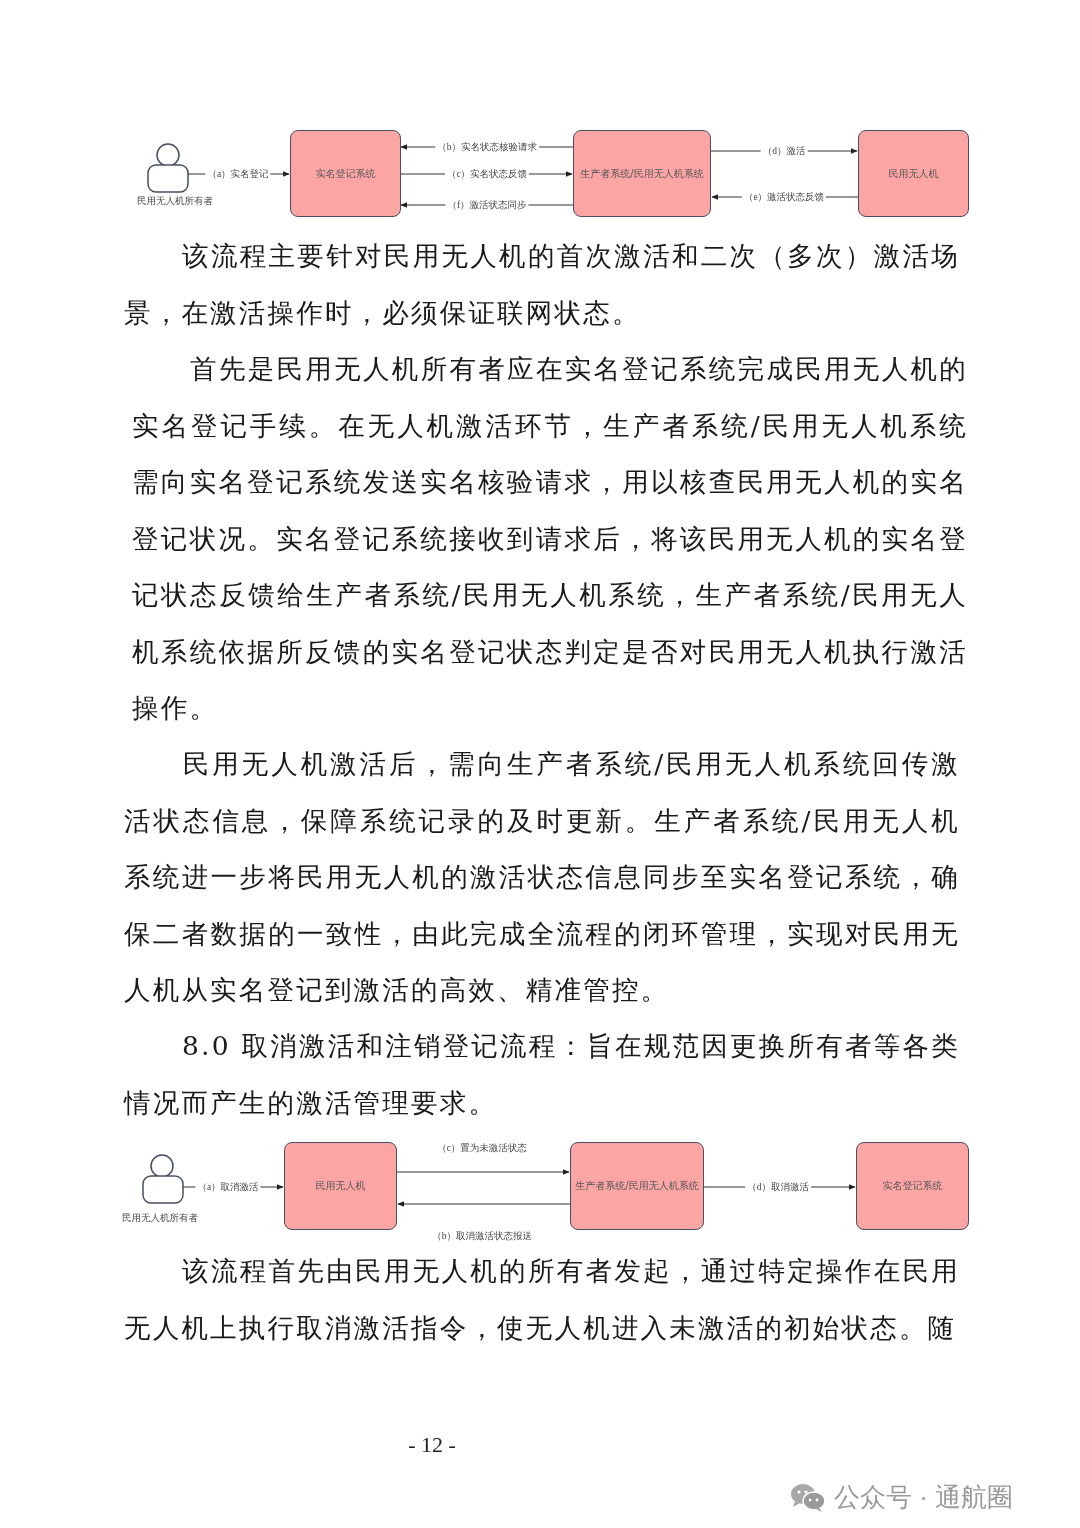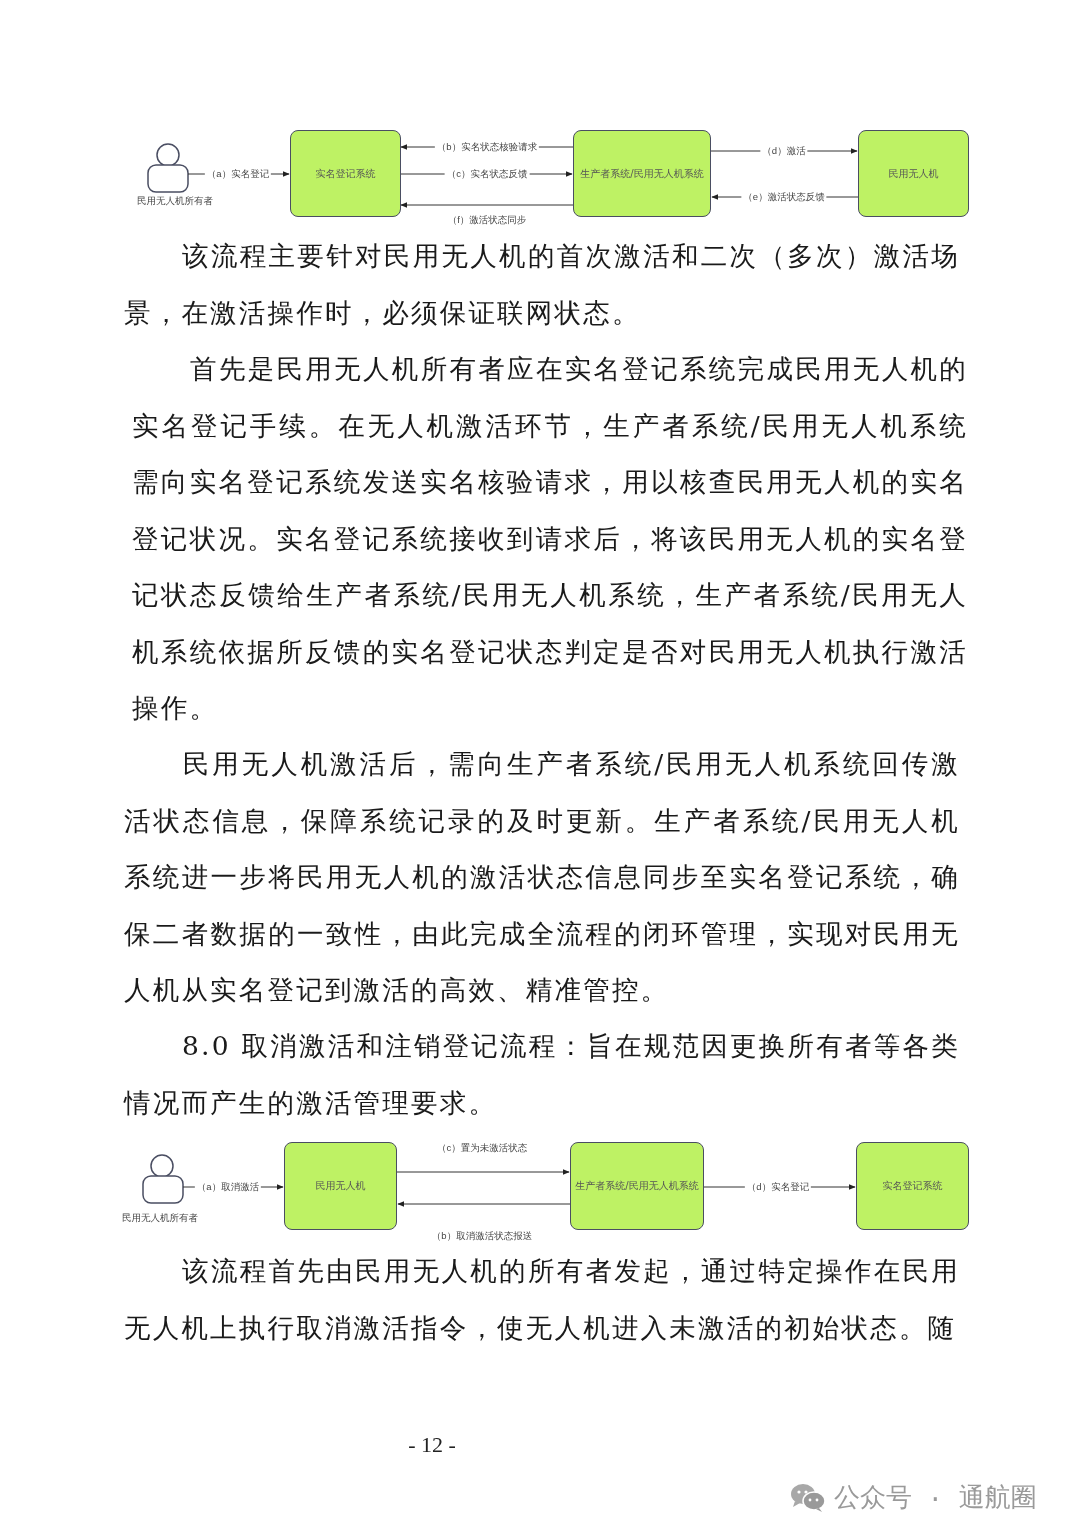--- a/index.html
+++ b/index.html
@@ -1,34 +1,34 @@
 <!DOCTYPE html>
 <html><head>
   <meta charset="utf-8">
   <style>
     html, body { margin: 0; padding: 0; background: #ffffff; }
     body { width: 1080px; height: 1528px; position: relative; overflow: hidden;
            font-family: "DejaVu Serif", "Liberation Serif", serif; color: #1a1a1a; }
-    .box { position: absolute; border: 1.5px solid #4a4e62; border-radius: 8px; background: #bef264;
+    .box { position: absolute; border: 1.5px solid #4a4e62; border-radius: 8px; background: #fca5a5;
            display: flex; align-items: center; justify-content: center; box-sizing: border-box;
            font-size: 10px; color: #555; font-family: "DejaVu Sans", "Liberation Sans", sans-serif; }
     .edge-label { position: absolute; font-size: 9.5px; color: #444; background: #fff; padding: 0 2px;
                   white-space: nowrap; transform: translate(-50%, -50%);
-                  font-family: Liberation Sans, sans-serif; }
+                  font-family: Liberation Serif, serif; }
     .actor-label { position: absolute; font-size: 9.5px; color: #444; white-space: nowrap;
                    font-family: "DejaVu Sans", "Liberation Sans", sans-serif; }
     .para { position: absolute; left: 124px; width: 836px; font-size: 26.5px; line-height: 56.5px;
             letter-spacing: 2.2px; text-align: justify; margin: 0; }
     .para .indent { display: inline-block; width: 58px; }
     svg.diagram { position: absolute; left: 0; overflow: visible; }
     .page-num { position: absolute; left: 0; width: 864px; top: 1432px; text-align: center;
                 font-size: 22px; font-family: "Liberation Serif", serif; color: #222; }
     .watermark { position: absolute; left: 790px; top: 1480px; display: flex; align-items: center;
                  gap: 8px; color: #9a9a9a; font-size: 26px;
-                 font-family: Liberation Mono, monospace; }
+                 font-family: Liberation Sans, sans-serif; }
   </style>
 </head>
 <body>
 
 <div>
   <svg class="diagram" width="1080" height="240" style="top:0">
     <defs>
       <marker id="arr" viewBox="0 0 10 10" refX="9" refY="5" markerWidth="7" markerHeight="7" orient="auto-start-reverse">
         <path d="M0,1 L10,5 L0,9 z" fill="#222"></path>
       </marker>
@@ -60,21 +60,21 @@
   <div class="box" style="left:573px; top:130px; width:138px; height:87px;">
     <span>生产者系统/民用无人机系统</span>
   </div>
   <div class="box" style="left:858px; top:130px; width:111px; height:87px;">
     <span>民用无人机</span>
   </div>
 
   <div class="edge-label" style="left:238px; top:174px;">（a）实名登记</div>
   <div class="edge-label" style="left:487px; top:147px;">（b）实名状态核验请求</div>
   <div class="edge-label" style="left:487px; top:174px;">（c）实名状态反馈</div>
-  <div class="edge-label" style="left:487px; top:220px;">（f）激活状态同步</div>
+  <div class="edge-label" style="left:487px; top:205px;">（f）激活状态同步</div>
   <div class="edge-label" style="left:784px; top:151px;">（d）激活</div>
   <div class="edge-label" style="left:784px; top:197px;">（e）激活状态反馈</div>
 </div>
 
 <p class="para" style="top:228px;"><span class="indent"></span><span>该流程主要针对民用无人机的首次激活和二次（多次）激活场景，在激活操作时，必须保证联网状态。</span></p>
 <p class="para" style="top:341px;margin-left:8px;"><span class="indent"></span><span>首先是民用无人机所有者应在实名登记系统完成民用无人机的实名登记手续。在无人机激活环节，生产者系统/民用无人机系统需向实名登记系统发送实名核验请求，用以核查民用无人机的实名登记状况。实名登记系统接收到请求后，将该民用无人机的实名登记状态反馈给生产者系统/民用无人机系统，生产者系统/民用无人机系统依据所反馈的实名登记状态判定是否对民用无人机执行激活操作。</span></p>
 <p class="para" style="top:736px;"><span class="indent"></span><span>民用无人机激活后，需向生产者系统/民用无人机系统回传激活状态信息，保障系统记录的及时更新。生产者系统/民用无人机系统进一步将民用无人机的激活状态信息同步至实名登记系统，确保二者数据的一致性，由此完成全流程的闭环管理，实现对民用无人机从实名登记到激活的高效、精准管控。</span></p>
 <p class="para" style="top:1018px;"><span class="indent"></span><span>8.0 取消激活和注销登记流程：旨在规范因更换所有者等各类情况而产生的激活管理要求。</span></p>
 
 <div>
@@ -106,21 +106,21 @@
   <div class="box" style="left:570px; top:1142px; width:134px; height:88px;">
     <span>生产者系统/民用无人机系统</span>
   </div>
   <div class="box" style="left:856px; top:1142px; width:113px; height:88px;">
     <span>实名登记系统</span>
   </div>
 
   <div class="edge-label" style="left:228px; top:1187px;">（a）取消激活</div>
   <div class="edge-label" style="left:482px; top:1236px;">（b）取消激活状态报送</div>
   <div class="edge-label" style="left:482px; top:1148px;text-align:right;">（c）置为未激活状态</div>
-  <div class="edge-label" style="left:778px; top:1187px;">（d）实名登记</div>
+  <div class="edge-label" style="left:778px; top:1187px;">（d）取消激活</div>
 </div>
 
 <p class="para" style="top:1243px;"><span class="indent"></span><span>该流程首先由民用无人机的所有者发起，通过特定操作在民用无人机上执行取消激活指令，使无人机进入未激活的初始状态。随</span></p>
 
 <div class="page-num">- 12 -</div>
 
 <div class="watermark">
   <svg width="36" height="30" viewBox="0 0 36 30">
     <ellipse cx="13" cy="11" rx="12" ry="10" fill="#a8a8a8"></ellipse>
     <path d="M5,18 L3,24 L10,20 z" fill="#a8a8a8"></path>

